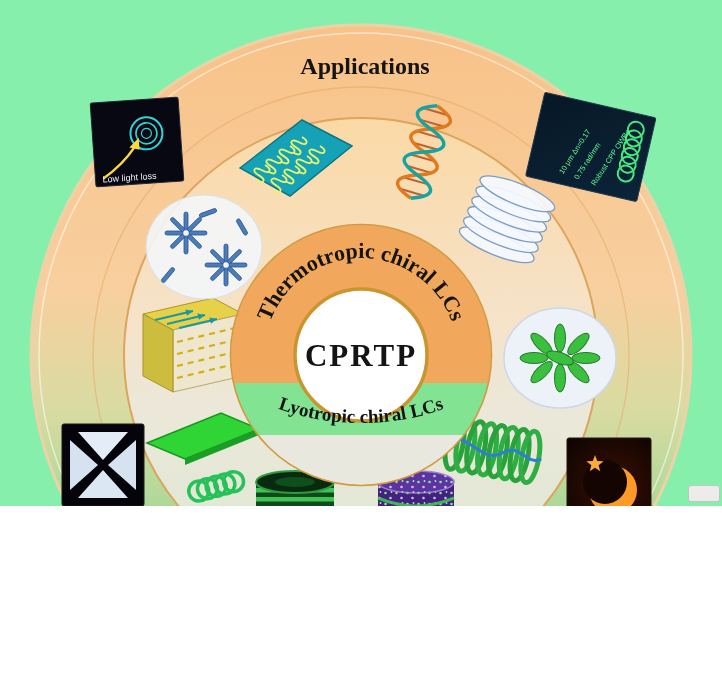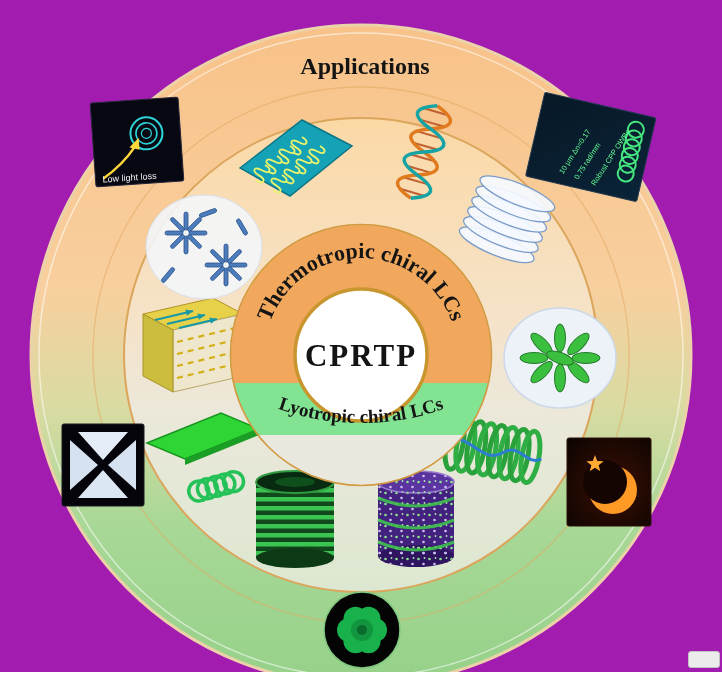--- a/index.html
+++ b/index.html
@@ -1,16 +1,16 @@
 <!DOCTYPE html>
 <html><head>
 <meta charset="utf-8">
 <style>
   html,body{margin:0;padding:0;background:#ffffff;}
-  .stage{position:relative;width:722px;height:672px;background:#a21caf;overflow:hidden;
+  .stage{position:relative;width:722px;height:506px;background:#86efac;overflow:hidden;
          font-family:"Liberation Serif", serif;}
   svg{position:absolute;left:0;top:0;display:block;}
   .title-text{font-family:"Liberation Serif", serif;font-weight:bold;fill:#141414;}
   .arc-text{font-family:"Liberation Serif", serif;font-weight:bold;fill:#141414;}
   .photo-caption{font-family:"Liberation Sans", sans-serif;fill:#f2f2f2;}
   .owb-text{font-family:"Liberation Sans", sans-serif;fill:#63ff95;}
   .fragment{position:absolute;right:2px;bottom:4px;width:30px;height:15px;background:#ececec;
             border:1px solid #c4c4c4;border-radius:3px;}
 </style>
 </head>

